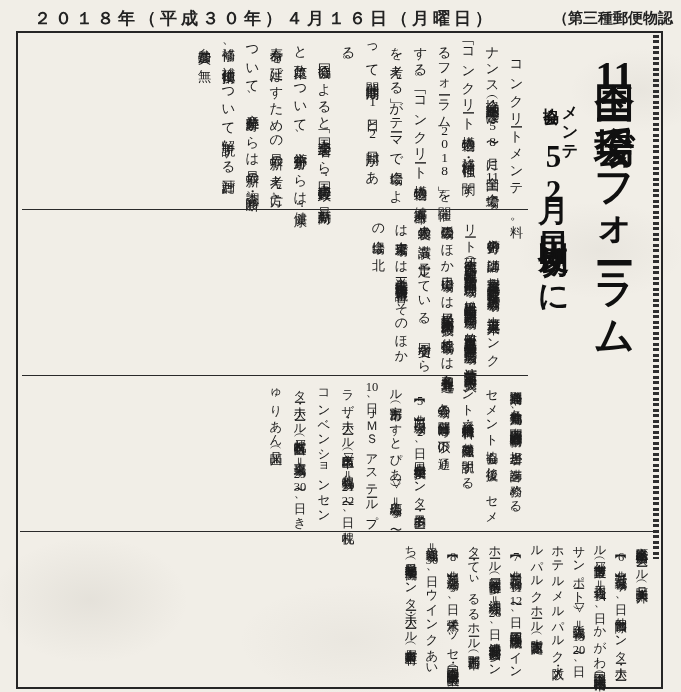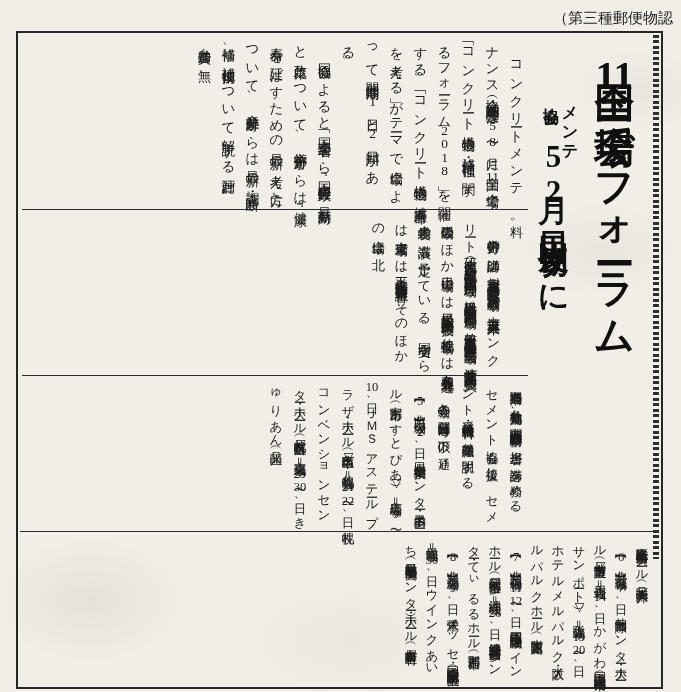--- a/index.html
+++ b/index.html
@@ -20,21 +20,21 @@
   }
   .header{position:absolute;top:4px;left:0;width:681px;height:28px;}
   .date-line{
     position:absolute;left:34px;top:3px;
     font-family:"Liberation Sans","DejaVu Sans",sans-serif;
     font-size:17px;font-weight:600;letter-spacing:4px;white-space:nowrap;color:#222;
   }
   .edition-note{
     position:absolute;left:553px;top:5px;
     font-family:"Liberation Sans","DejaVu Sans",sans-serif;
-    font-size:15px;font-weight:400;letter-spacing:0px;white-space:nowrap;color:#222;
+    font-size:15px;font-weight:700;letter-spacing:0px;white-space:nowrap;color:#222;
   }
   .article-box{
     position:absolute;left:16px;top:31px;width:643px;height:654px;
     border:2px solid #262626;background:transparent;
   }
   .vtext{
     writing-mode:vertical-rl;
     -webkit-writing-mode:vertical-rl;
     text-orientation:mixed;
     white-space:pre-line;
@@ -73,20 +73,21 @@
     position:absolute; right:2px; top:2px; width:6px; height:524px;
     background:repeating-linear-gradient(to bottom,#2e2e2e 0 3px,transparent 3px 5.5px);
   }
 </style>
 </head>
 <body>
 
 <div class="ghost"></div>
 
 <div class="header">
+  <div class="date-line">２０１８年（平成３０年）４月１６日（月曜日）</div>
   <div class="edition-note">（第三種郵便物認</div>
 </div>
 
 <div class="article-box">
 
   <div class="vtext band band-1">　コンクリートメンテナンス協会（徳納剛会長）は<span class="tcy">5</span>〜<span class="tcy">8</span>月に全国<span class="tcy">11</span>会場で「コンクリート構造物の補修・補強に関するフォーラム<span class="tcy">2</span><span class="tcy">0</span><span class="tcy">1</span><span class="tcy">8</span>」を開催する。「コンクリート構造物の健康寿命を考える」がテーマで会場によって開催期間は<span class="tcy">1</span>日と<span class="tcy">2</span>日間がある。
 　同協会によると「国土交通省から『国土交通行政の最新動向と政策』について、学術分野からは『健康寿命を延ばすための最新の考え方』について、産業分野からは最新の調査・診断、補修、補強技術について解説」する計画だ。参加費は無</div>
   <div class="rule rule-1"></div>
   <div class="vtext band band-2">料。
 　学術分野の講師は宮川豊章京都大学特任教授（札幌・東京・大阪会場）や十河茂幸近未来コンクリート研究会代表（山口・広島・札幌・東京・大阪・福岡・沖縄会場）、松田浩長崎大学大学院教授（福岡会場）、竹田宣典広島工業大学大学院教授（広島会場）、濱崎仁芝浦工業大学教授（大阪会場）のほか山口会場では松尾栄治九州産業大学教授、札幌会場では名和豊春北海道大学総長の講演も予定している。国交省からは東京会場では五道仁実大臣官房技術審議官、そのほかの会場は北</div>

